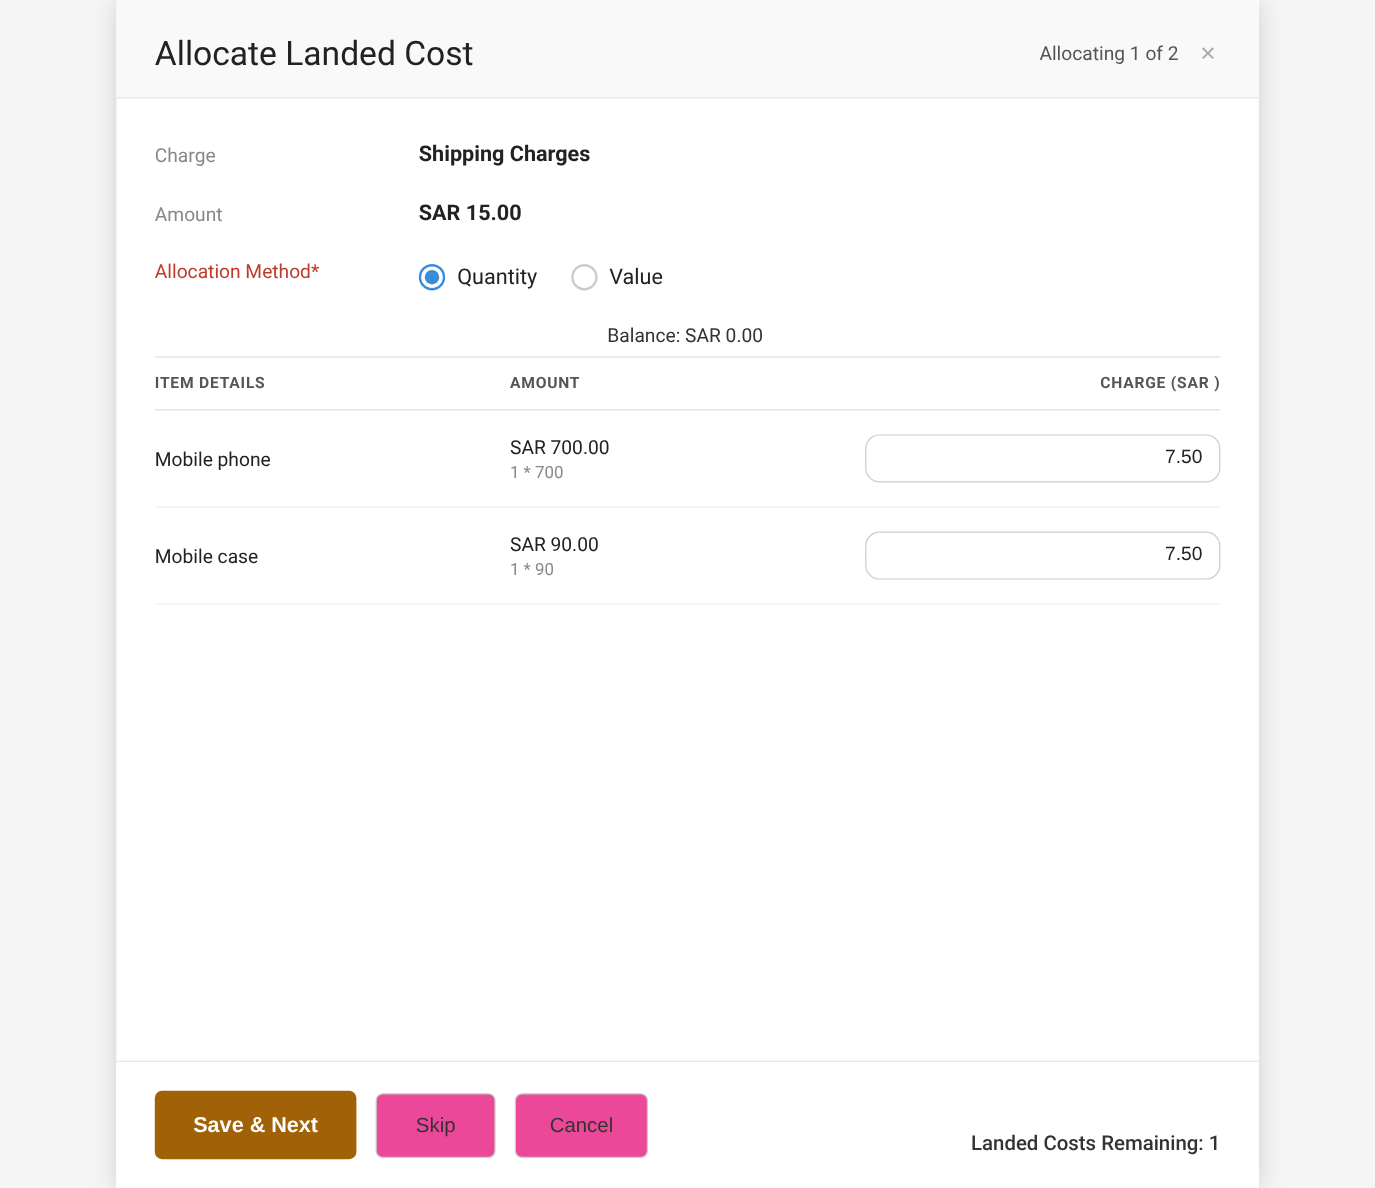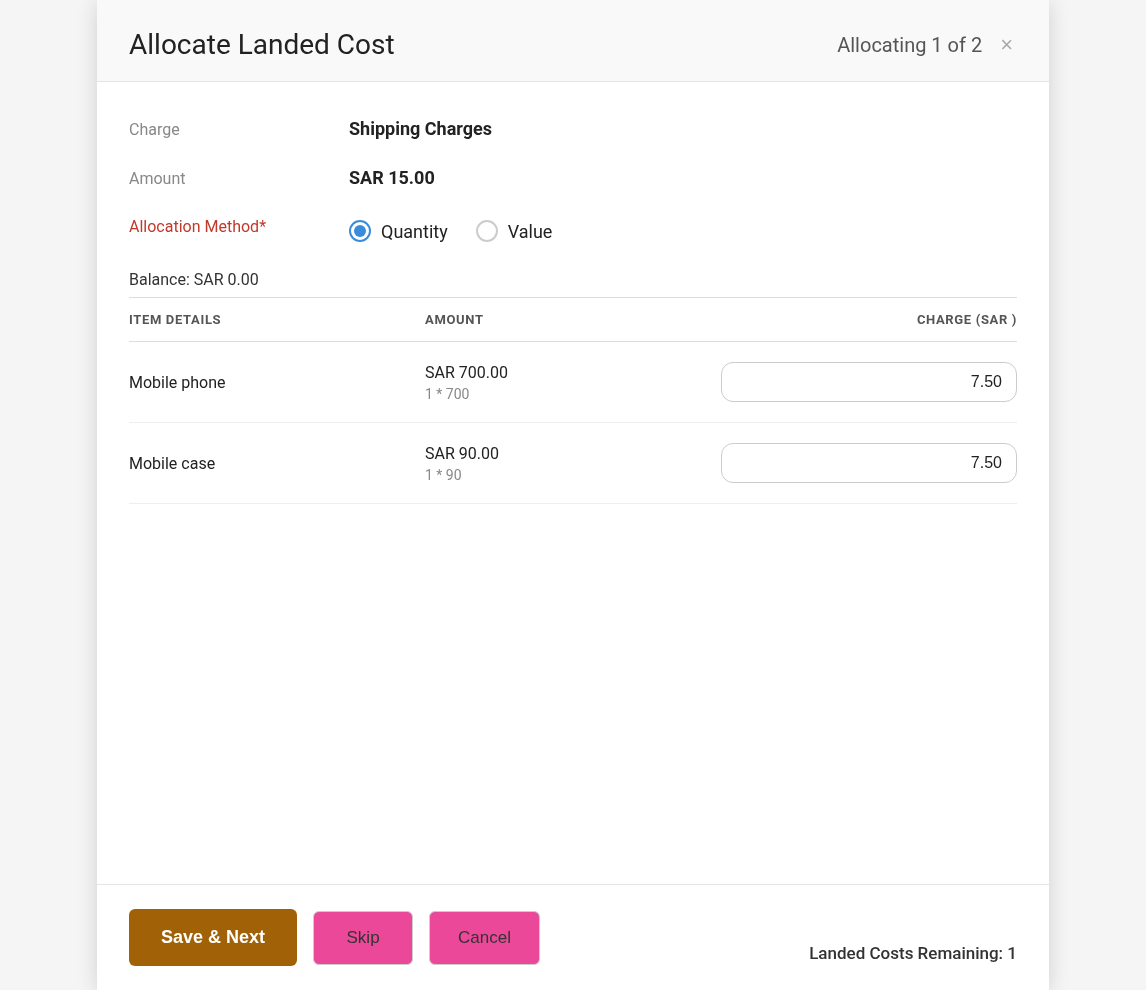--- a/index.html
+++ b/index.html
@@ -32,21 +32,21 @@
       font-size: 28px;
       font-weight: 400;
       color: #222;
     }
     .modal-header-right {
       display: flex;
       align-items: center;
       gap: 14px;
     }
     .allocating-label {
-      font-size: 20px;
+      font-size: 16px;
       color: #555;
     }
     .close-btn {
       font-size: 22px;
       color: #aaa;
       cursor: pointer;
       background: none;
       border: none;
       line-height: 1;
       padding: 0 4px;
@@ -116,21 +116,21 @@
       background: #fff;
     }
     .radio-circle.selected::after {
       content: '';
       width: 12px;
       height: 12px;
       border-radius: 50%;
       background: #3a8cdb;
     }
     .balance-row {
-      text-align: left;
+      text-align: center;
       font-size: 16px;
       color: #333;
       margin-bottom: 8px;
       padding-right: 4px;
     }
     .table-container {
       border-top: 1px solid #ddd;
       flex: 1;
     }
     .table-header {

